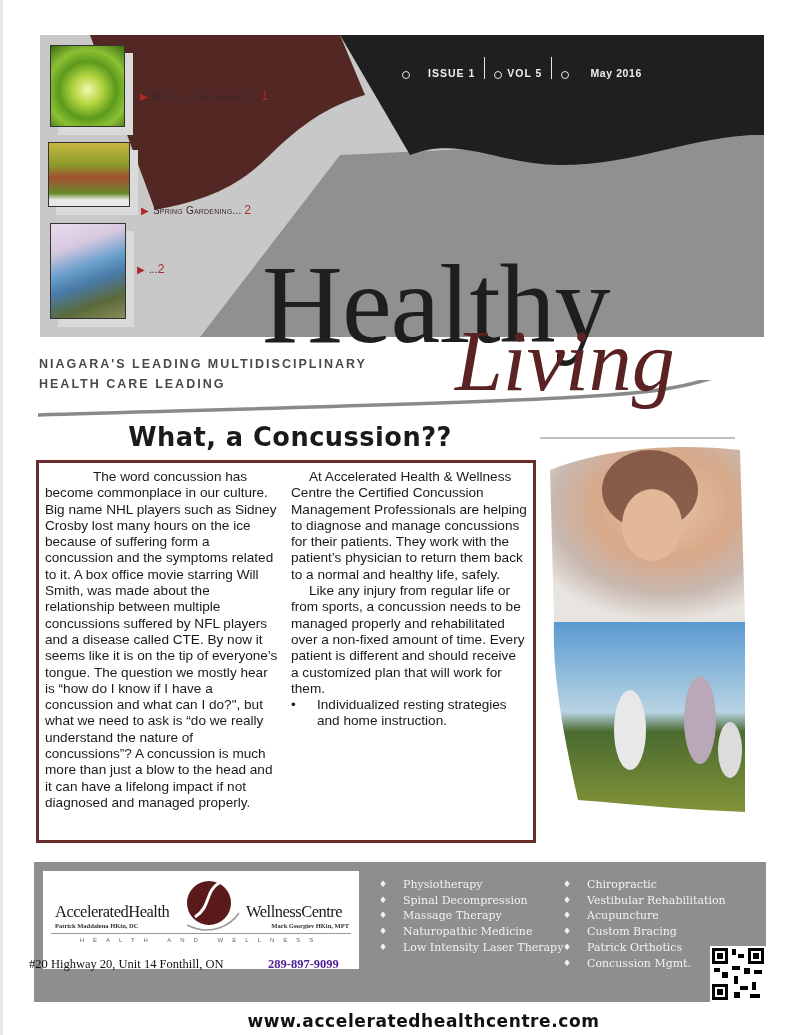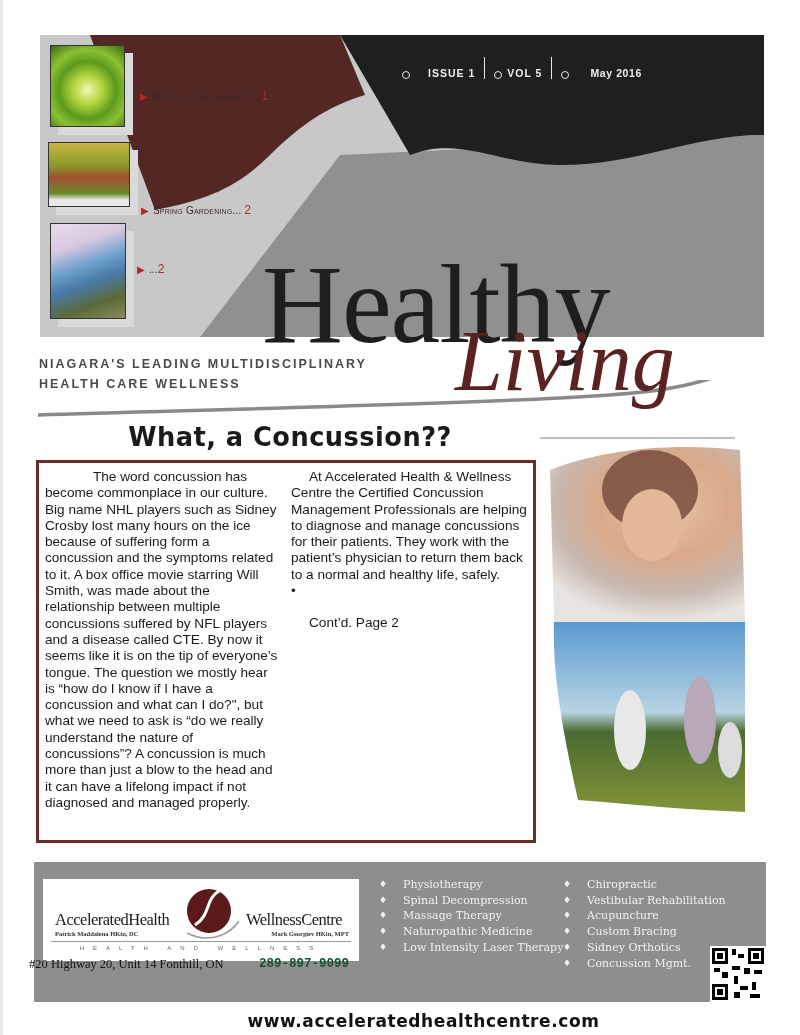--- a/index.html
+++ b/index.html
@@ -36,27 +36,27 @@
   .indent { text-indent:48px; }
   .indent2 { text-indent:18px; }
   .bullet-row { display:flex; }
   .bullet-row .b { width:26px; flex:none; }
   .contd { margin-top:16px; padding-left:18px; }
 
   .photo-wrap { position:absolute; left:540px; top:430px; width:250px; height:395px; }
 
   
   .footer-band { position:absolute; left:34px; top:862px; width:732px; height:140px; background:#8e8e8e; }
-  .logo-box { position:absolute; left:43px; top:871px; width:316px; height:82px; background:#fff;margin-top:8px; }
+  .logo-box { position:absolute; left:43px; top:871px; width:316px; height:98px; background:#fff; }
   .logo-main { position:absolute; font-family:"Liberation Serif", serif; color:#1a1a1a; font-size:16.5px; letter-spacing:-0.5px; }
   .logo-sub { position:absolute; font-family:"Liberation Serif", serif; font-size:6.5px; color:#333; font-weight:bold; }
   .logo-tag { position:absolute; left:0; width:316px; top:66px; text-align:center; font-size:6px; color:#666; letter-spacing:9px; }
   .logo-line { position:absolute; left:8px; right:8px; top:62px; height:1px; background:#999; }
   .address { position:absolute; left:29px; top:957px; font-family:"Liberation Serif", serif; font-size:12.5px; color:#111; }
-  .phone { position:absolute; left:259px; top:957px; font-family:Liberation Mono, monospace; font-size:12.5px; font-weight:bold; color:#14532d; }
+  .phone { position:absolute; left:268px; top:957px; font-family:Liberation Serif, serif; font-size:12.5px; font-weight:bold; color:#4c1d95; }
   .services { position:absolute; top:877px; font-family:"DejaVu Serif", "Liberation Serif", serif; font-size:11px; color:#f2f2f2; line-height:15.7px; }
   .services .row { display:flex; }
   .services .dia { width:24px; flex:none; font-size:9px; }
   .qr { position:absolute; left:710px; top:946px; width:56px; height:56px; background:#fff; }
   .website { position:absolute; left:0; width:800px; top:1011px; text-align:center; font-size:17px; font-weight:bold; color:#111; letter-spacing:0.6px; font-family:"DejaVu Sans", sans-serif;padding-left:47px; }
 </style>
 </head>
 <body>
 
 <div class="page-left-edge"></div>
@@ -111,35 +111,36 @@
 
 <svg class="swoosh" width="800" height="60">
   <path d="M38,35 C200,30 420,25 560,18 C640,14 700,10 755,-20" stroke="#8a8a8a" stroke-width="3.5" fill="none"></path>
   <path d="M540,58 L735,58" stroke="#aaaaaa" stroke-width="1.5" fill="none"></path>
 </svg>
 
 <div class="title-living">Living</div>
 
 <div class="tagline">
   <div>NIAGARA'S LEADING MULTIDISCIPLINARY</div>
-  <div>HEALTH CARE WELLNESS</div>
+  <div>HEALTH CARE LEADING</div>
 </div>
 
 <div class="headline">What, a Concussion??</div>
 
 <div class="article-box">
   <div class="col col1">
     <p class="indent">The word concussion has become commonplace in our culture. Big name NHL players such as Sidney Crosby lost many hours on the ice because of suffering form a concussion and the symptoms related to it. A box office movie starring Will Smith, was made about the relationship between multiple concussions suffered by NFL players and a disease called CTE. By now it seems like it is on the tip of everyone's tongue.  The question we mostly hear is “how do I know if I have a concussion and what can I do?", but what we need to ask is “do we really understand the nature of concussions”? A concussion is much more than just a blow to the head and it can have a lifelong impact if not diagnosed and managed properly.</p>
   </div>
   <div class="col col2">
     <p class="indent2">At Accelerated Health &amp; Wellness Centre the  Certified Concussion Management Professionals are helping to diagnose and manage concussions for their patients. They work with the patient’s physician to return them back to a normal and healthy life, safely.</p>
+    <p class="indent2">Like any injury from regular life or from sports, a concussion needs to be managed properly and rehabilitated over a non-fixed amount of time. Every patient is different and should receive a customized plan that will work for them.</p>
     <div class="bullet-row">
       <span class="b">•</span>
-    </div>
-    <p class="contd">Cont’d. Page 2</p>
+      <span>Individualized resting strategies and home instruction.</span>
+    </div>
   </div>
 </div>
 
 <div class="photo-wrap">
   <svg width="250" height="395" viewBox="0 0 250 395">
     <defs>
       <clipPath id="pc">
           <path d="M10,40 C60,20 130,12 200,20 L205,190 L205,382 C150,380 100,375 38,370 C22,300 12,240 14,190 Z"></path>
         </clipPath>
       <radialGradient id="face" cx="50%" cy="40%" r="60%">
@@ -221,21 +222,21 @@
   <div class="row">
       <span class="dia">♦</span>
       <span>Acupuncture</span>
     </div>
   <div class="row">
       <span class="dia">♦</span>
       <span>Custom Bracing</span>
     </div>
   <div class="row">
       <span class="dia">♦</span>
-      <span>Sidney Orthotics</span>
+      <span>Patrick Orthotics</span>
     </div>
   <div class="row">
       <span class="dia">♦</span>
       <span>Concussion Mgmt.</span>
     </div>
 </div>
 
 <div class="qr">
   <svg width="56" height="56" viewBox="0 0 56 56">
     <rect x="2" y="2" width="16" height="16" fill="#000"></rect>

